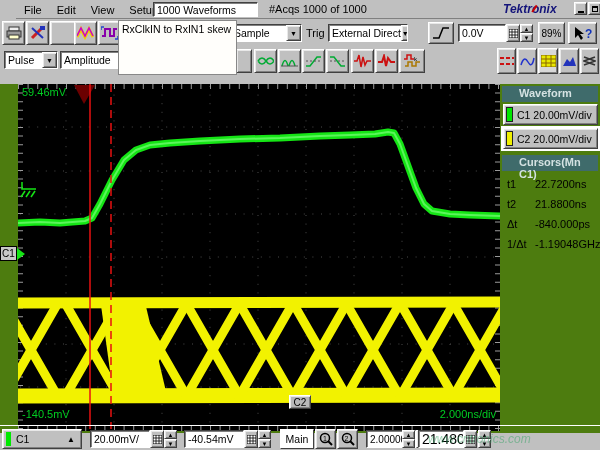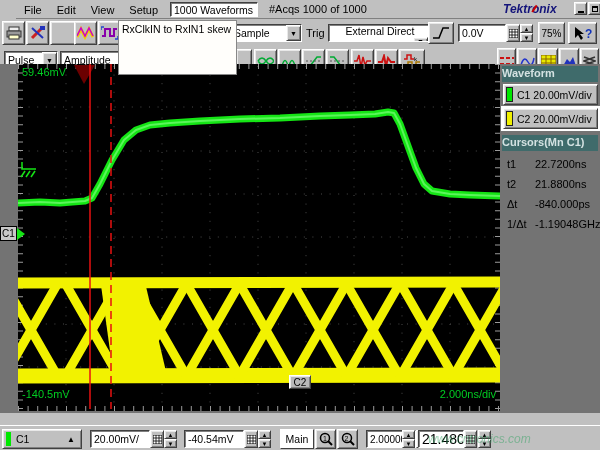--- a/index.html
+++ b/index.html
@@ -12,21 +12,21 @@
   .raised { background:#c0c0c0; border:1px solid; border-color:#fff #404040 #404040 #fff; box-shadow:inset 1px 1px 0 #e8e8e8, inset -1px -1px 0 #808080; }
   .inset  { background:#fff; border:1px solid; border-color:#404040 #fff #fff #404040; box-shadow:inset 1px 1px 0 #808080; }
   .btn { display:flex; align-items:center; justify-content:center; cursor:default; }
   .field { display:flex; align-items:center; padding-left:3px; font-size:10.5px; overflow:hidden; white-space:nowrap; }
   .menu-item { padding:2px 0; font-size:11px; }
   .menubar { display:flex; gap:15px; position:absolute; left:8px; top:2px; }
   .ddarrow { width:15px; height:100%; margin-left:auto; display:flex; align-items:center; justify-content:center; font-size:7px; }
   .spin { display:flex; flex-direction:column; }
   .spin > div { width:13px; height:9px; display:flex; align-items:center; justify-content:center; font-size:6px; line-height:6px; }
   .kp { display:flex; align-items:center; justify-content:center; }
-  .hdr { background:#3f6b6b; color:#d4e2e2; font-weight:bold; font-size:11px; padding:1px 0; }
+  .hdr { background:#3f6b6b; color:#d4e2e2; font-weight:bold; font-size:11px; padding:1px 17px; }
   .ro-row { position:absolute; left:504px; width:94px; height:18px; font-size:11px; }
   .ro-lab { position:absolute; left:3px; top:2px; }
   .ro-val { position:absolute; left:31px; top:2px; }
   .swatch { width:7px; height:15px; border:1px solid #222; margin:0 4px 0 2px; flex:none; }
   .chbtn { display:flex; align-items:center; font-size:10.5px; }
   svg text { font-family:"Liberation Sans", sans-serif; }
 </style>
 </head>
 <body>
 
@@ -34,21 +34,21 @@
 
   <div class="abs" style="left:16px;top:0;width:600px;height:19px;border-bottom:1px solid #808080;">
     <div class="menubar">
       <span class="menu-item">File</span>
       <span class="menu-item">Edit</span>
       <span class="menu-item">View</span>
       <span class="menu-item">Setup</span>
       <span class="menu-item">Utilities</span>
       <span class="menu-item">Help</span>
     </div>
-    <div class="abs inset field" style="left:137px;top:2px;width:88px;height:15px;margin-left:17px;">1000 Waveforms</div>
+    <div class="abs inset field" style="left:137px;top:2px;width:105px;height:15px;">1000 Waveforms</div>
     <div class="abs" style="left:253px;top:3px;font-size:11px;">#Acqs 1000 of 1000</div>
     <div class="abs" style="left:487px;top:2px;font-size:12px;font-weight:bold;font-style:italic;color:#14147a;">Tektronix</div>
     <span class="abs" style="left:512px;top:3px;width:8px;height:8px;border-right:2px solid #cc0000;transform:rotate(35deg);"></span>
     <div class="abs raised btn" style="left:558px;top:2px;width:13px;height:13px;">
         <span style="width:6px;height:2px;background:#000;margin-top:6px;"></span>
       </div>
     <div class="abs raised btn" style="left:572px;top:2px;width:13px;height:13px;">
         <span style="width:6px;height:6px;border:1px solid #000;border-top-width:2px;"></span>
       </div>
     <div class="abs raised btn" style="left:586px;top:2px;width:13px;height:13px;font-size:9px;font-weight:bold;">
@@ -85,41 +85,41 @@
           <polyline points="1,10 4,10 4,3 9,3 9,10 13,10 13,3 16,3" fill="none" stroke="#8800aa" stroke-width="2"></polyline>
           <path d="M0,1 h3 M0,1 v3 M17,13 h-3 M17,13 v-3" stroke="#2244cc" stroke-width="1.5" fill="none"></path>
         </svg>
     </div>
 
     <div class="abs inset field" style="left:228px;top:5px;width:74px;height:18px;">
       <span style="margin-left:2px;">Sample</span>
       <span class="ddarrow raised">▼</span>
     </div>
     <div class="abs" style="left:306px;top:8px;font-size:11px;">Trig</div>
-    <div class="abs inset field" style="left:328px;top:5px;width:101px;height:18px;flex-direction:column;">
+    <div class="abs inset field" style="left:328px;top:5px;width:80px;height:18px;">
       <span>External Direct</span>
       <span class="ddarrow raised">▼</span>
     </div>
     <div class="abs raised btn" style="left:428px;top:3px;width:26px;height:22px;">
       <svg width="18" height="14">
           <polyline points="1,12 7,12 11,2 17,2" fill="none" stroke="#000" stroke-width="1.5"></polyline>
         </svg>
     </div>
     <div class="abs inset field" style="left:458px;top:5px;width:48px;height:18px;">0.0V</div>
     <div class="abs raised kp" style="left:506px;top:5px;width:14px;height:18px;">
       <svg width="9" height="9">
           <rect x="0" y="0" width="9" height="9" fill="#fff" stroke="#000"></rect>
           <path d="M3,0 v9 M6,0 v9 M0,3 h9 M0,6 h9" stroke="#000" stroke-width="0.8"></path>
         </svg>
     </div>
     <div class="abs spin" style="left:520px;top:5px;">
       <div class="raised">▲</div>
       <div class="raised">▼</div>
     </div>
-    <div class="abs raised btn" style="left:538px;top:3px;width:27px;height:22px;font-size:10px;">75%</div>
+    <div class="abs raised btn" style="left:538px;top:3px;width:27px;height:22px;font-size:10px;">89%</div>
     <div class="abs raised btn" style="left:568px;top:3px;width:29px;height:22px;">
       <svg width="20" height="15">
           <polygon points="2,1 2,12 5,9 8,14 10,12 7,8 11,8" fill="#000"></polygon>
           <text x="12" y="12" font-size="12" font-weight="bold" fill="#1133bb">?</text>
         </svg>
     </div>
   </div>
 
   <div class="abs" style="left:0;top:47px;width:600px;height:29px;">
     <div class="abs inset field" style="left:4px;top:4px;width:54px;height:18px;">
@@ -196,21 +196,21 @@
     </div>
     <div class="abs raised btn" style="left:580px;top:1px;width:19px;height:26px;">
       <svg width="13" height="13">
           <path d="M1,2 l11,4 l-11,4 M12,2 l-11,4 l11,4" fill="none" stroke="#333" stroke-width="1.5"></path>
         </svg>
     </div>
   </div>
 
   <div class="abs" style="left:118px;top:20px;width:119px;height:55px;background:#fffefb;border:1px solid #888;z-index:60;padding:2px 3px;font-size:10.5px;"><span>RxClkIN to RxIN1 skew</span></div>
 
-  <div class="abs" style="left:0;top:64px;width:600px;height:349px;background:#737373;">
+  <div class="abs" style="left:0;top:84px;width:600px;height:349px;background:#4d7c0f;">
 
     <div class="abs" style="left:18px;top:0;width:482px;height:347px;background:#000;">
       <svg width="482" height="347" style="position:absolute;left:0;top:0;">
 
         <g stroke="#4a4a4a" stroke-width="1" stroke-dasharray="1 7.6">
           <line x1="48" y1="2" x2="48" y2="345"></line>
             <line x1="96" y1="2" x2="96" y2="345"></line>
           <line x1="144" y1="2" x2="144" y2="345"></line>
             <line x1="192" y1="2" x2="192" y2="345"></line>
           <line x1="240" y1="2" x2="240" y2="345"></line>

